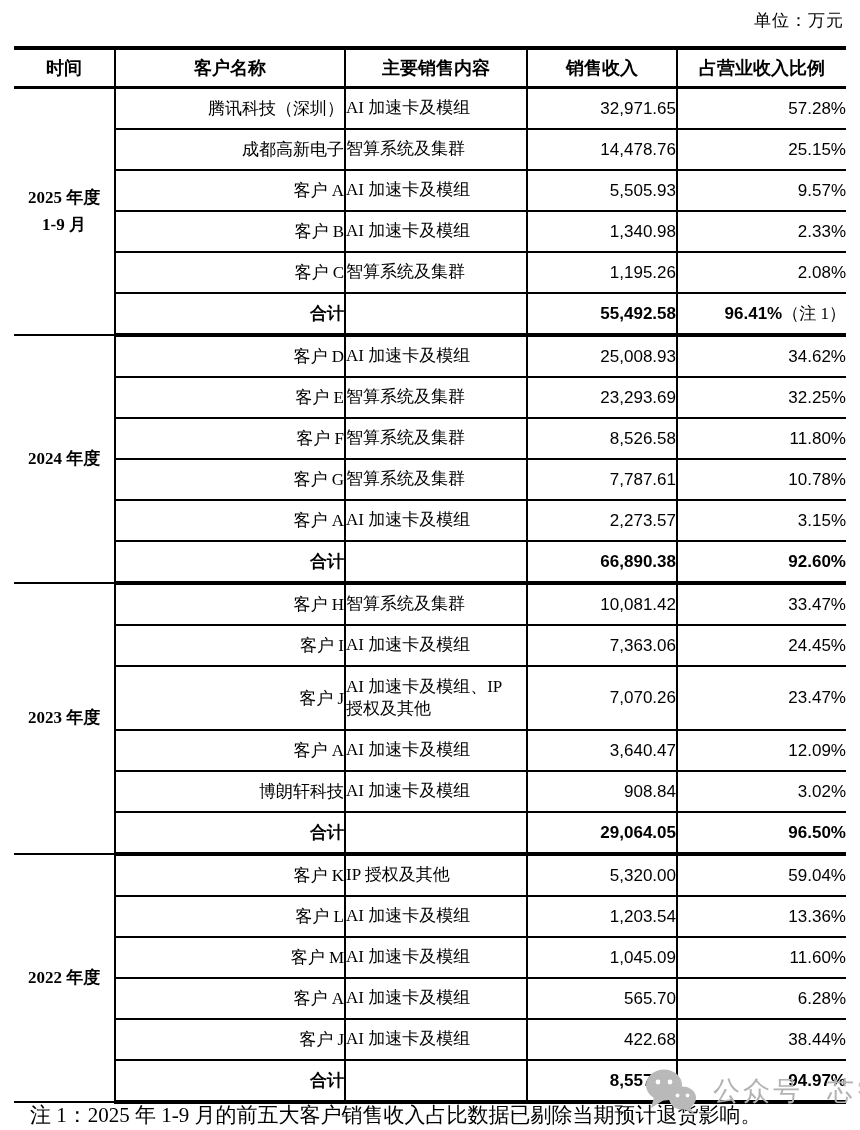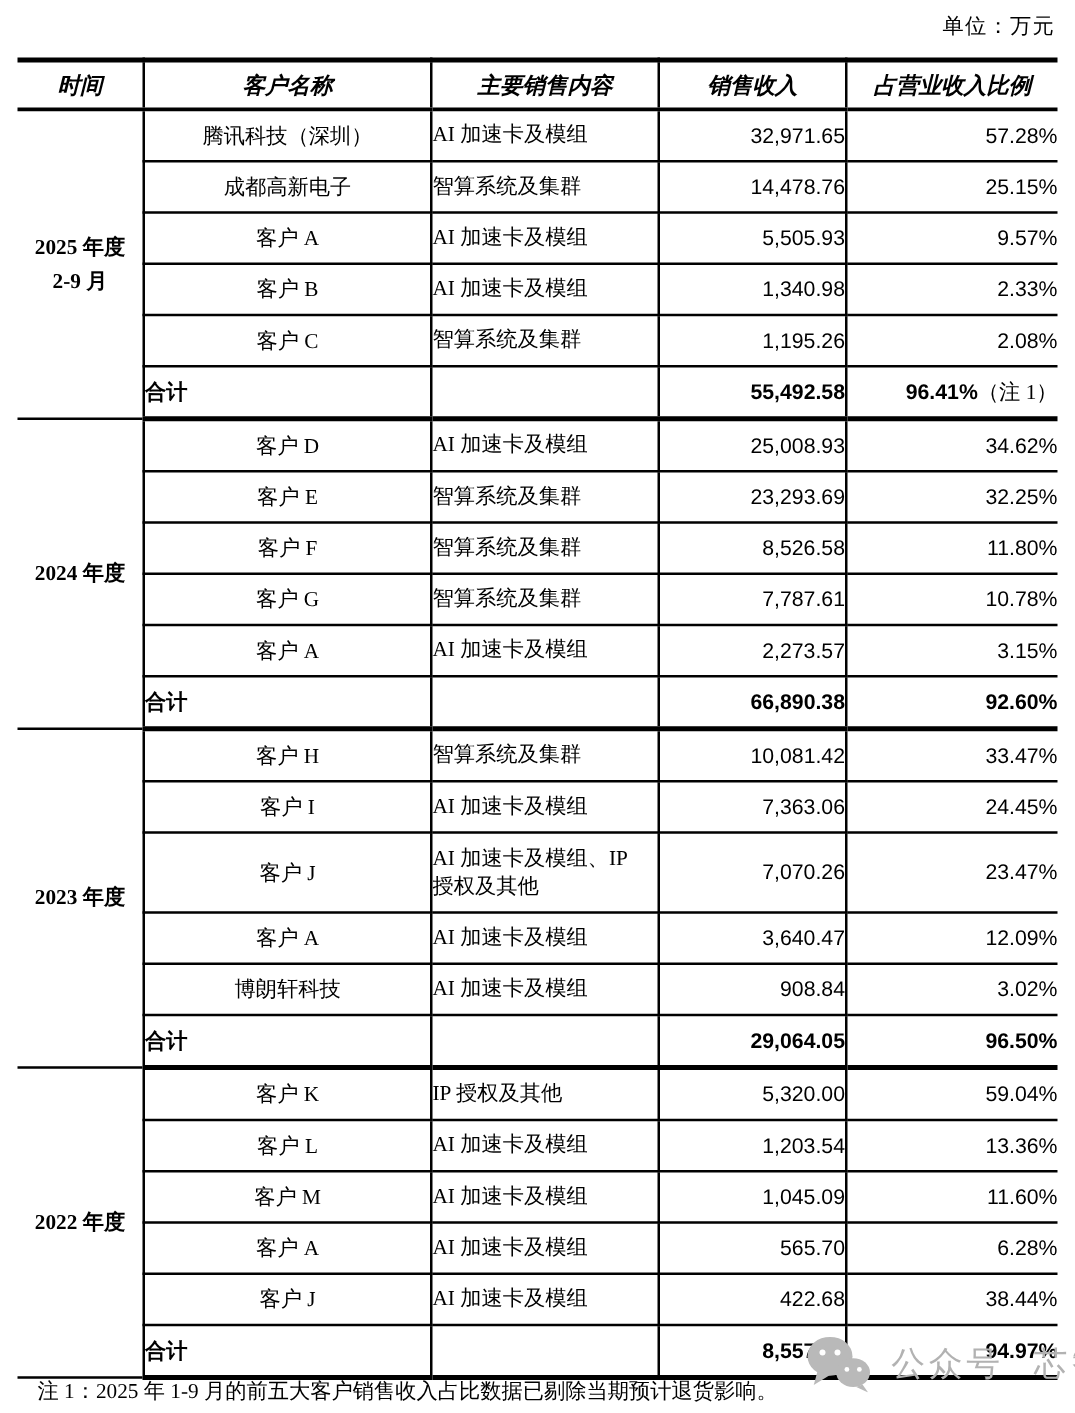--- a/index.html
+++ b/index.html
@@ -18,43 +18,42 @@
     border-top:4px solid #000;
   }
   table.sales th, table.sales td{
     vertical-align:middle;padding:0;
     border-right:2px solid #000;
   }
   table.sales th:last-child, table.sales td:last-child{border-right:none;}
   table.sales th{
     height:36px;font-size:18px;font-weight:700;text-align:center;
     border-bottom:3px solid #000;
-    font-style:italic;
   }
   table.sales td{
     height:39px;font-size:17px;
     border-bottom:2px solid #000;
   }
   tr.tall td{height:62px;}
   tr.section-end td{border-bottom:4px solid #000;}
   td.period-cell{
     text-align:center;font-weight:700;font-size:18px;line-height:1.55;
     border-bottom:4px solid #000;
   }
-  td.customer-cell{text-align:center;padding-left:8px;margin-left:10px;}
+  td.customer-cell{text-align:right;padding-left:8px;margin-left:10px;}
   td.content-cell{text-align:left;line-height:1.3;}
   td.revenue-cell{text-align:right;padding-right:10px;}
   td.share-cell{text-align:right;padding-right:8px;}
   .num{font-family:"Liberation Sans","DejaVu Sans",sans-serif;}
   tr.total-row td{font-weight:700;}
-  td.total-label-cell{text-align:left;font-weight:700;font-size:18px;}
+  td.total-label-cell{text-align:right;font-weight:700;font-size:18px;}
   .share-note{font-weight:400;font-size:17px;}
   .footnote{
     position:absolute;left:30px;top:1101px;
-    font-size:17px;white-space:nowrap;
+    font-size:21px;white-space:nowrap;
   }
   .watermark{
     position:absolute;left:645px;top:1068px;
     display:flex;align-items:center;gap:16px;
     color:#b2b2b2;font-size:27px;letter-spacing:3px;
     font-family:"Liberation Serif","DejaVu Serif",serif;
     white-space:nowrap;
   }
   .watermark .wm-texts{display:flex;gap:24px;}
 </style>
@@ -77,21 +76,21 @@
       <th>客户名称</th>
       <th>主要销售内容</th>
       <th>销售收入</th>
       <th>占营业收入比例</th>
     </tr>
   </thead>
   <tbody id="table-body">
       <tr>
         <td class="period-cell" rowspan="6">
           <div>2025 年度</div>
-          <div>2-9 月</div>
+          <div>1-9 月</div>
         </td>
         <td class="customer-cell">腾讯科技（深圳）</td>
         <td class="content-cell">
           <div>AI 加速卡及模组</div>
         </td>
         <td class="revenue-cell num">32,971.65</td>
         <td class="share-cell num">57.28%</td>
       </tr>
       <tr>
         <td class="customer-cell">成都高新电子</td>

